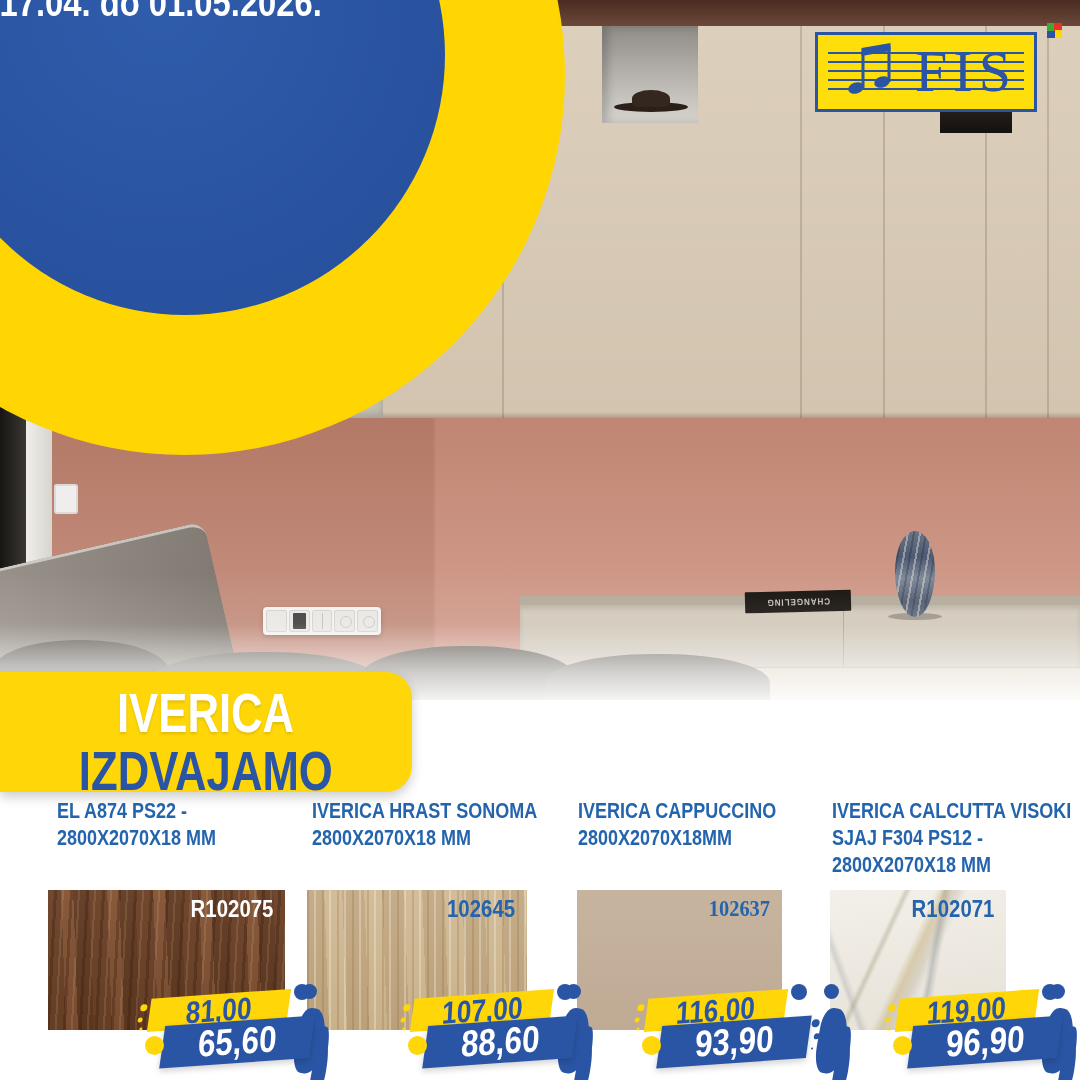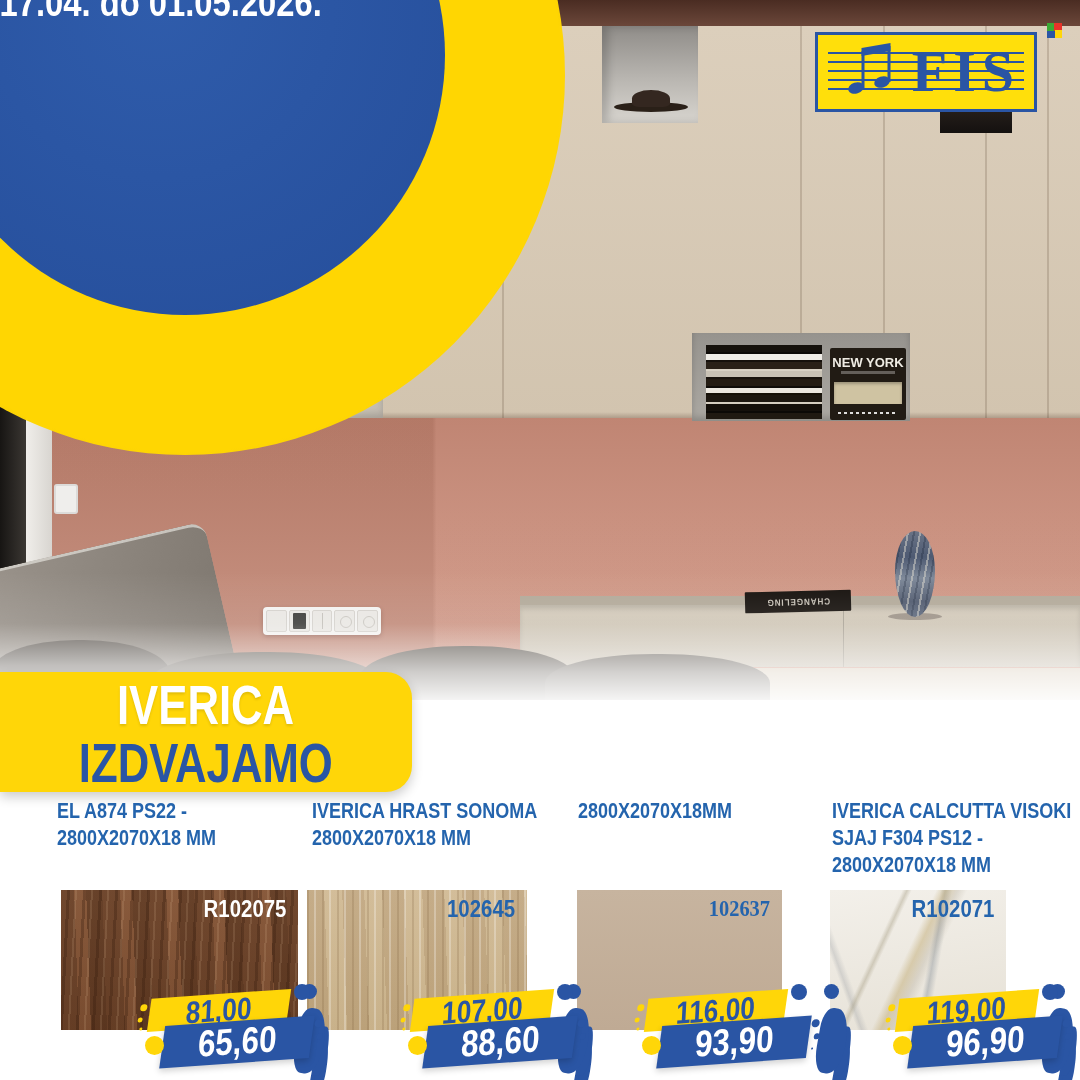--- a/index.html
+++ b/index.html
@@ -107,28 +107,28 @@
        background:radial-gradient(circle at 45% 40%,#2f5cab,#27509d 82%);}
   .dates-wrap{position:absolute;left:-10px;top:186px;width:420px;text-align:center;color:#ffffff;}
   .dates{display:inline-block;font-size:39px;font-weight:700;transform:scaleX(0.84);white-space:nowrap;}
 
   
   .fis{position:absolute;left:815px;top:32px;width:222px;height:80px;background:#ffdf0b;
        border:3px solid #2a55a4;box-sizing:border-box;}
   .fis svg{position:absolute;left:0;top:0;}
   .fis-text{position:absolute;left:86px;top:2px;width:124px;height:68px;display:flex;
        align-items:center;justify-content:center;font-family:"Liberation Serif",serif;
-       font-weight:700;font-size:58px;color:#2a55a4;letter-spacing:6px;}
+       font-weight:400;font-size:58px;color:#2a55a4;letter-spacing:6px;}
   .pixel-mark{position:absolute;left:1047px;top:23px;width:15px;height:15px;
        background:conic-gradient(#e63329 0 25%,#ffd608 25% 50%,#2a55a4 50% 75%,#3aaa35 75% 100%);}
 
   
   .banner{position:absolute;left:0;top:672px;width:412px;height:120px;background:#ffd608;
        border-radius:0 26px 26px 0;box-shadow:0 5px 12px rgba(0,0,0,0.2);text-align:center;}
-  .banner .l1{}
+  .banner .l1{margin-top:8px;}
   .banner .l1 span{display:inline-block;font-size:56px;font-weight:800;color:#ffffff;
        transform:scaleX(0.78);letter-spacing:0;text-shadow:0 2px 3px rgba(0,0,0,0.12);}
   .banner .l2 span{display:inline-block;font-size:56px;font-weight:800;color:#2a55a4;
        transform:scaleX(0.78);line-height:0.92;}
 
   
   .t-line span{display:inline-block;font-size:22.5px;line-height:27px;font-weight:700;
        color:#2464ad;transform:scaleX(0.8);transform-origin:0 50%;white-space:nowrap;}
   .p-title{position:absolute;top:797px;}
   .p-img{position:absolute;top:890px;height:140px;}
@@ -140,21 +140,21 @@
   .c1 .p-title{left:57px;} .c1 .p-img{left:48px;width:237px;}
   .c2 .p-title{left:312px;} .c2 .p-img{left:307px;width:220px;}
   .c3 .p-title{left:578px;} .c3 .p-img{left:577px;width:205px;}
   .c4 .p-title{left:832px;} .c4 .p-img{left:830px;width:176px;}
 
   .tex-kitami{background-color:#7d5236;background-image:
       repeating-linear-gradient(93deg,rgba(0,0,0,0) 0 6px,rgba(50,24,10,0.3) 6px 9px,
         rgba(0,0,0,0) 9px 14px,rgba(255,220,180,0.12) 14px 16px),
       repeating-linear-gradient(88deg,rgba(92,56,34,0.55) 0 18px,rgba(135,88,58,0.4) 18px 30px,
         rgba(70,40,22,0.5) 30px 46px),
-      linear-gradient(180deg,#8a5c3e,#6e4328); margin-left: 13px;}
+      linear-gradient(180deg,#8a5c3e,#6e4328);}
   .tex-sonoma{background-color:#cdb795;background-image:
       repeating-linear-gradient(90deg,rgba(120,90,55,0.2) 0 2px,rgba(0,0,0,0) 2px 7px,
         rgba(255,255,255,0.28) 7px 9px,rgba(0,0,0,0) 9px 15px),
       repeating-linear-gradient(88deg,rgba(160,125,80,0.25) 0 22px,rgba(214,190,146,0.25) 22px 40px),
       linear-gradient(180deg,#d2bd9c,#c4ad87);}
   .tex-cappuccino{background:linear-gradient(180deg,#c7b49f,#bfaa94);font-family:Liberation Serif, serif;}
   .tex-calcutta{background-color:#edeae3;background-image:
       linear-gradient(115deg,rgba(0,0,0,0) 30%,rgba(150,140,110,0.35) 32%,rgba(0,0,0,0) 34%,
         rgba(0,0,0,0) 44%,rgba(194,172,118,0.5) 48%,rgba(160,150,130,0.25) 53%,rgba(0,0,0,0) 57%),
       linear-gradient(100deg,rgba(0,0,0,0) 55%,rgba(140,148,155,0.45) 57.5%,rgba(0,0,0,0) 61%),
@@ -219,29 +219,20 @@
         <path d="M12 24 Q14 14 24 10 Q30 4 34 12 Q44 22 56 24 Q78 22 88 30 Q98 36 94 48 Q92 52 88 52 L90 74 L82 74 L80 54 L46 56 L48 74 L40 74 L38 54 Q28 52 24 42 Q14 38 12 30 Z" fill="#55504a"></path>
       </svg>
       <svg style="position:absolute;left:26px;top:12px" width="114" height="78" viewBox="0 0 120 84">
         <rect x="56" y="54" width="8" height="22" fill="#5b3c25"></rect>
         <rect x="74" y="54" width="8" height="22" fill="#5b3c25"></rect>
         <path d="M12 24 Q14 14 24 10 Q30 4 34 12 Q44 22 56 24 Q78 22 88 30 Q98 36 94 48 Q92 52 88 52 L90 74 L82 74 L80 54 L46 56 L48 74 L40 74 L38 54 Q28 52 24 42 Q14 38 12 30 Z" fill="#6f4b2d"></path>
       </svg>
       <div class="striped-vase"></div>
     </div>
 
-    <div class="books-niche">
-      <div class="stack"></div>
-      <div class="nybook">
-        <span class="ny-title">NEW YORK</span>
-        <span class="ny-title-sub"></span>
-        <div class="ny-pages"></div>
-        <div class="ny-footer"></div>
-      </div>
-    </div>
 
     <div class="small-switch"></div>
     <div class="switch-panel">
       <div class="mod"></div>
       <div class="mod mod-screen"></div>
       <div class="mod mod-rocker"></div>
       <div class="mod mod-socket"></div>
       <div class="mod mod-socket"></div>
     </div>
 
@@ -331,20 +322,21 @@
       <div class="ribbon rib-blue">
         <span>88,60</span>
         </div>
       <span class="dot dot-blue"></span>
       <span class="dot dot-yellow"></span>
     </div>
   </div>
 
   <div class="c3">
     <div class="p-title">
+      <div class="t-line"><span>IVERICA CAPPUCCINO</span></div>
       <div class="t-line"><span>2800X2070X18MM</span></div>
     </div>
     <div class="p-img tex-cappuccino">
       <span class="p-code code-blue">102637</span>
     </div>
     <div class="price-tag t3">
       <div class="ribbon rib-yellow">
         <span>116,00</span>
         </div>
       <div class="ribbon rib-blue">

